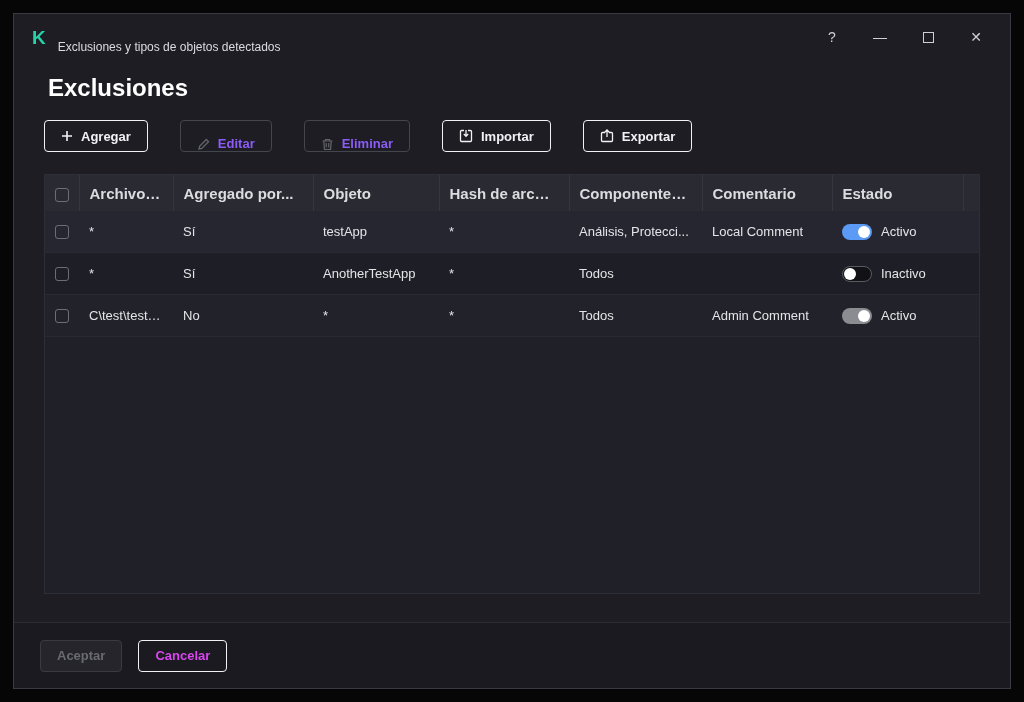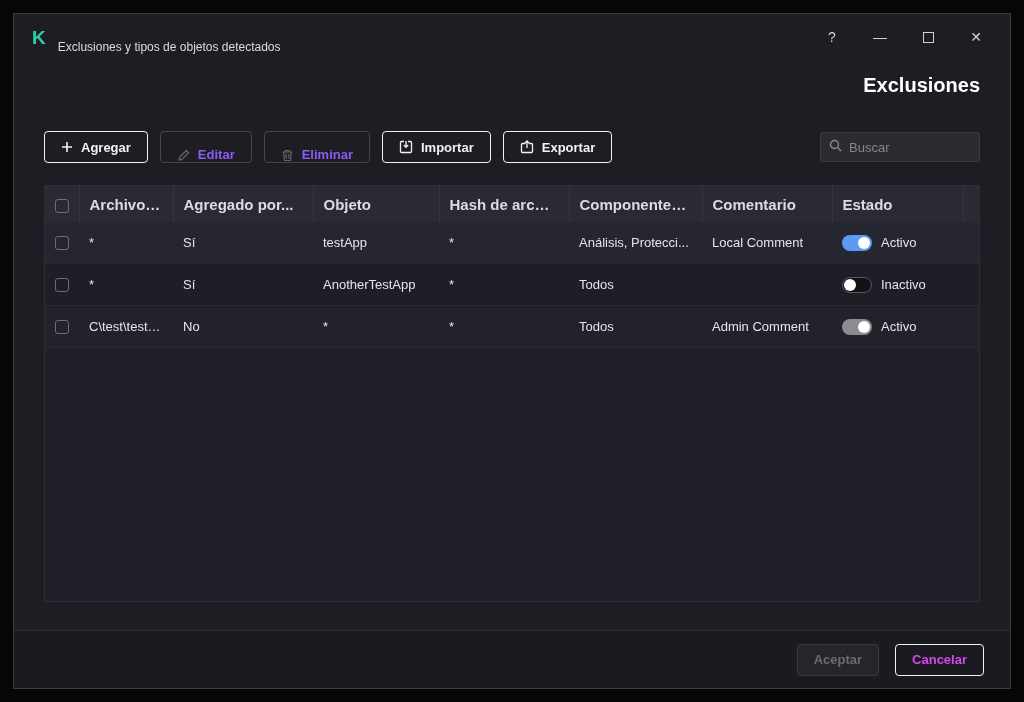--- a/index.html
+++ b/index.html
@@ -29,23 +29,23 @@
   .win-title { font-size:12px; color:#dcdce0;margin-top:20px; }
   .win-controls { margin-left:auto; display:flex; align-items:center; gap:32px; }
   .win-btn {
     color:#cfcfd4; font-size:14px; line-height:1; cursor:default;
     display:inline-flex; align-items:center; justify-content:center;
     width:16px; height:16px;
   }
   .max-box { width:11px; height:11px; border:1px solid #cfcfd4; display:inline-block; }
   
   .content { flex:1 1 auto; padding:6px 30px 0 30px; display:flex; flex-direction:column; }
-  h1.page-title { font-size:20px; font-weight:700; color:#ffffff; margin:8px 0 34px 4px;text-align:right; }
-  
-  .toolbar { display:flex; align-items:center; gap:12px; margin-bottom:22px; }
+  h1.page-title { font-size:24px; font-weight:700; color:#ffffff; margin:8px 0 18px 4px; }
+  
+  .toolbar { display:flex; align-items:center; gap:32px; margin-bottom:22px; }
   .btn {
     height:32px; display:inline-flex; align-items:center; gap:8px;
     padding:0 16px; background:transparent;
     border:1px solid #f2f2f4; border-radius:4px;
     color:#f2f2f4; font-size:13px; font-weight:700;
     font-family:"Liberation Sans", sans-serif; cursor:pointer;
   }
   .btn svg { display:block; }
   .btn.disabled {
     border-color:#45454d; color:#8b5cf6; cursor:default;align-items:flex-end;
@@ -95,23 +95,23 @@
   .toggle { width:30px; height:16px; border-radius:9px; position:relative; display:inline-block; cursor:pointer; flex:0 0 auto; }
   .toggle::after { content:''; position:absolute; width:12px; height:12px; border-radius:50%; background:#ffffff; top:2px; }
   .toggle-on  { background:#5b9af5; }
   .toggle-on::after  { right:2px; }
   .toggle-off { background:#121216; border:1px solid #5a5a62; }
   .toggle-off::after { left:1px; top:1px; }
   .toggle-gray { background:#8b8b92; }
   .toggle-gray::after { right:2px; }
   
   .footer {
-    flex:0 0 auto; height:58px; background:#1a1a20;
+    flex:0 0 auto; height:66px; background:#1a1a20;
     border-top:1px solid #2c2c34;
-    display:flex; align-items:center; justify-content:flex-end;
+    display:flex; align-items:center; 
     gap:16px; padding:0 26px;
   }
   .btn.footer-ok {
     background:#25252b; border:1px solid #3a3a42; color:#6a6a72;
   }
   .btn.footer-cancel { border:1px solid #f2f2f4; color:#d946ef; }
 </style>
 </head>
 <body>
 
@@ -176,29 +176,20 @@
           <svg width="14" height="14" viewBox="0 0 14 14" fill="none" stroke="#f2f2f4" stroke-width="1.3">
               <path d="M9 3.5h2.5a1 1 0 0 1 1 1v7a1 1 0 0 1-1 1h-9a1 1 0 0 1-1-1v-7a1 1 0 0 1 1-1H5"></path>
               <path d="M7 8V1M4.8 3.3L7 1l2.2 2.3"></path>
             </svg>
         </span>
         <span>Exportar</span>
       </button>
 
       <span class="spacer"></span>
 
-      <div class="search-box">
-        <span>
-          <svg width="13" height="13" viewBox="0 0 13 13" fill="none" stroke="#8a8a92" stroke-width="1.4">
-              <circle cx="5.5" cy="5.5" r="4"></circle>
-              <path d="M8.6 8.6L12 12"></path>
-            </svg>
-        </span>
-        <input type="text" placeholder="Buscar" style="">
-      </div>
     </div>
 
     <div class="table-wrap">
       <table>
         <colgroup>
           <col style="width:34px">
             <col style="width:94px">
             <col style="width:140px">
           <col style="width:126px">
             <col style="width:130px">

